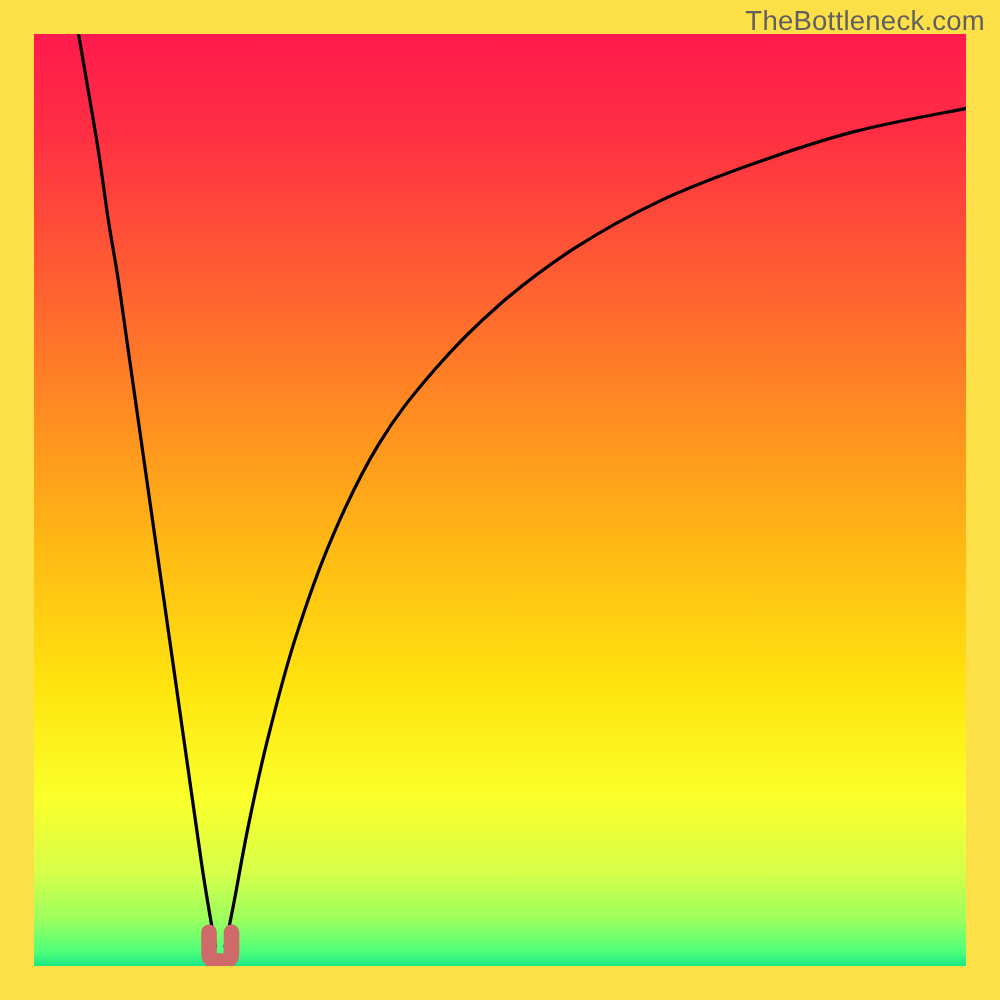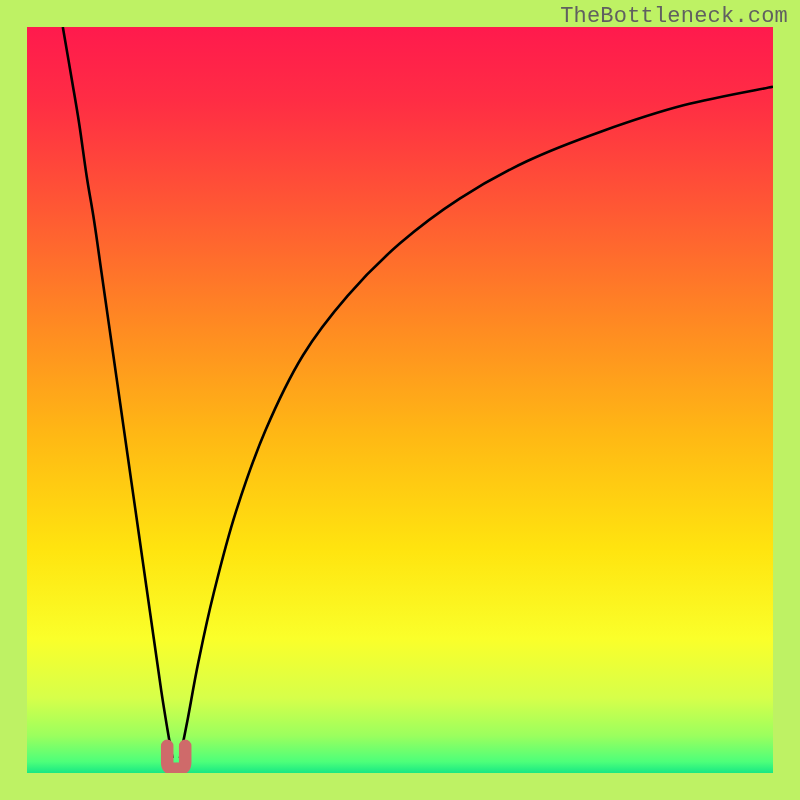--- a/index.html
+++ b/index.html
@@ -7,22 +7,21 @@
     padding: 0;
     width: 800px;
     height: 800px;
     overflow: hidden;
     background: #000;
     font-family: Arial, Helvetica, sans-serif;
   }
   .frame {
     position: absolute;
     inset: 0;
-    background: #bef264;
-    font-family: Liberation Mono, monospace;
+    background: #fde047;
   }
   .plot {
     position: absolute;
     left: 27px;
     top: 27px;
     width: 746px;
     height: 746px;
     overflow: hidden;
   }
   .watermark {

